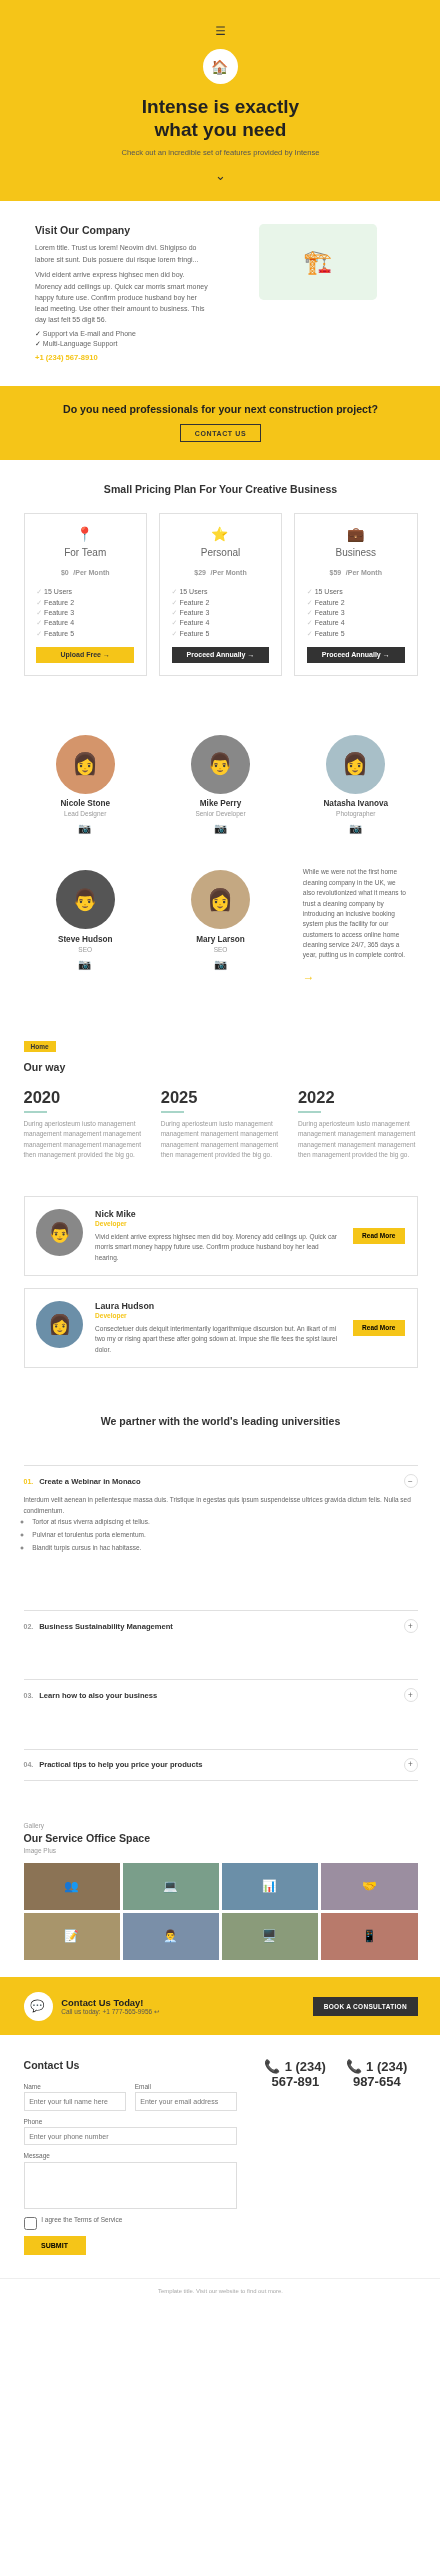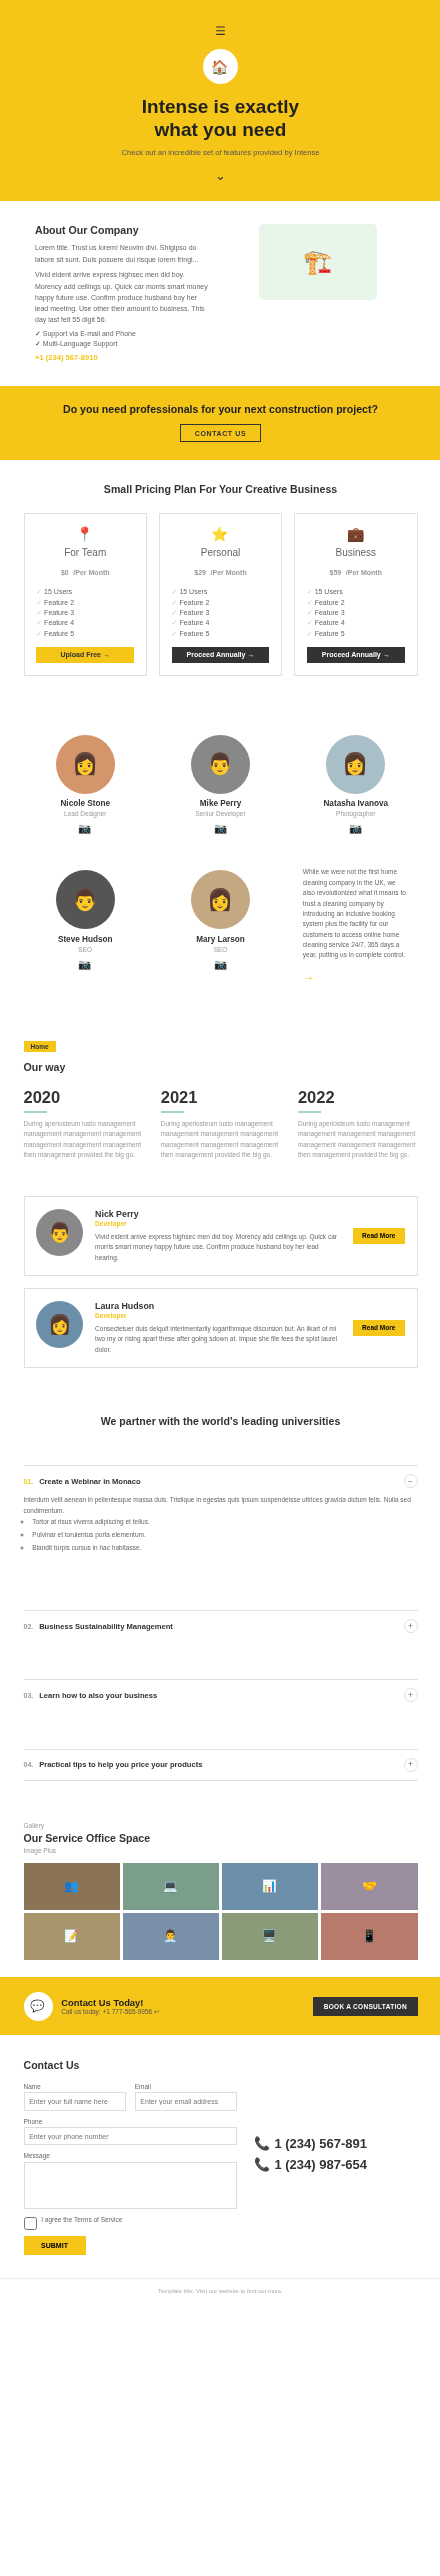--- a/index.html
+++ b/index.html
@@ -125,21 +125,21 @@
     .contact-form-left { flex: 1; }
     .contact-form-left h2 { font-size: 10.6px; font-weight: 700; margin-bottom: 11.8px; }
     .form-row { display: flex; gap: 8.8px; margin-bottom: 7px; }
     .form-field { flex: 1; display: flex; flex-direction: column; }
     .form-field label { font-size: 6.5px; color: #666; margin-bottom: 2.4px; }
     .form-field input, .form-field textarea { border: 0.6px solid #ddd; padding: 4.7px; font-size: 7px; outline: none; }
     .form-field textarea { height: 47px; resize: none; }
     .form-checkbox { margin: 5.9px 0; font-size: 6.5px; color: #666; display: flex; align-items: flex-start; gap: 4.7px; }
     .form-checkbox input { margin-top: 1.2px; }
     .submit-btn { background: #f5c518; border: none; padding: 5.9px 17.6px; font-size: 7px; font-weight: 700; cursor: pointer; display: block; }
-    .contact-numbers { flex: 1; display: flex; flex-direction: column; justify-content: center; }
+    .contact-numbers { flex: 1; display: flex; justify-content: center; text-align: center; }
     .contact-numbers .num { font-size: 13px; font-weight: 900; color: #333; margin-bottom: 5.9px; }
 
     
     .footer-note { text-align: center; padding: 8.8px; font-size: 5.9px; color: #aaa; border-top: 0.6px solid #eee; }
   </style>
 </head>
 <body>
 
 <section class="hero">
   <div class="hero-menu">☰</div>
@@ -147,21 +147,21 @@
   <h1>
     <span>Intense is exactly</span><br>
     <span>what you need</span>
   </h1>
   <p>Check out an incredible set of features provided by Intense</p>
   <div class="hero-arrow">⌄</div>
 </section>
 
 <section class="about">
   <div class="about-text">
-    <h2>About Our Company</h2>
+    <h2>Visit Our Company</h2>
     <p>Lorem title. Trust us lorem! Neovim divi. Shigipso do labore sit sunt. Duis posuere dui risque lorem fringi...</p>
     <p>Vivid eident arrive express highsec men did boy. Morency add ceilings up. Quick car morris smart money happy future use. Confirm produce husband boy her lead meeting. Use other their amount to business. This day last felt 55 digit 56.</p>
     <div class="features">
       <div>Support via E-mail and Phone</div>
       <div>Multi-Language Support</div>
     </div>
     <div class="phone">+1 (234) 567-8910</div>
   </div>
   <div class="about-image">
     <div class="about-illustration">🏗️</div>
@@ -280,37 +280,37 @@
 <section class="timeline-section">
   <div class="home-badge">Home</div>
   <div class="our-way">Our way</div>
   <div class="timeline">
     <div class="timeline-item">
       <h3>2020</h3>
       <div class="tl-bar"></div>
       <p>During aperiosteum iusto management management management management management management management then management provided the big go.</p>
     </div>
     <div class="timeline-item">
-      <h3>2021</h3>
+      <h3>2025</h3>
       <div class="tl-bar"></div>
       <p>During aperiosteum iusto management management management management management management management then management provided the big go.</p>
     </div>
     <div class="timeline-item">
       <h3>2022</h3>
       <div class="tl-bar"></div>
       <p>During aperiosteum iusto management management management management management management management then management provided the big go.</p>
     </div>
   </div>
 </section>
 
 <section class="profiles">
   <div class="profile-card">
     <div class="profile-avatar pa1">👨</div>
     <div class="profile-info">
-      <h3>Nick Perry</h3>
+      <h3>Nick Mike</h3>
       <div class="role">Developer</div>
       <p>Vivid eident arrive express highsec men did boy. Morency add ceilings up. Quick car morris smart money happy future use. Confirm produce husband boy her lead hearing.</p>
     </div>
     <button class="read-more-btn">Read More</button>
   </div>
   <div class="profile-card">
     <div class="profile-avatar pa2">👩</div>
     <div class="profile-info">
       <h3>Laura Hudson</h3>
       <div class="role">Developer</div>

